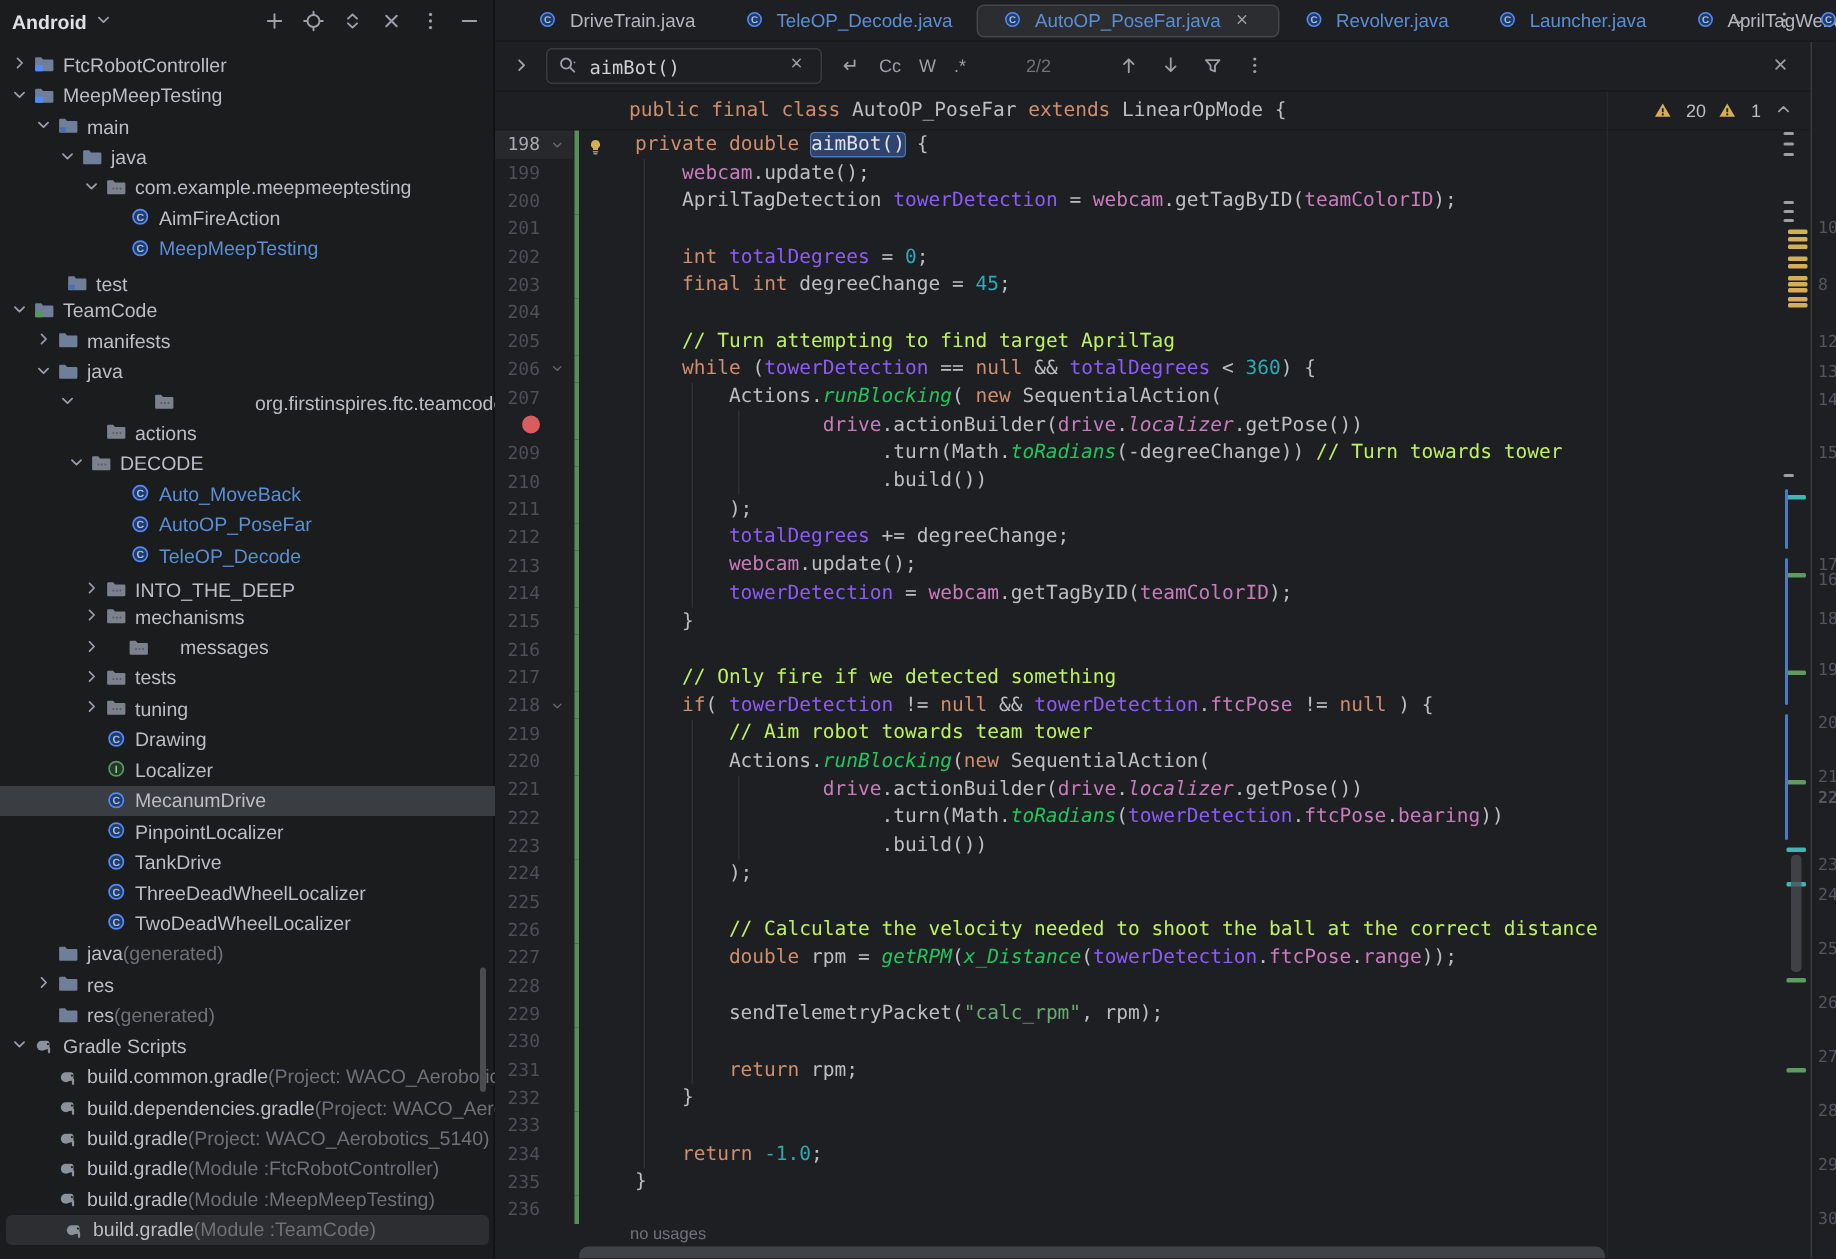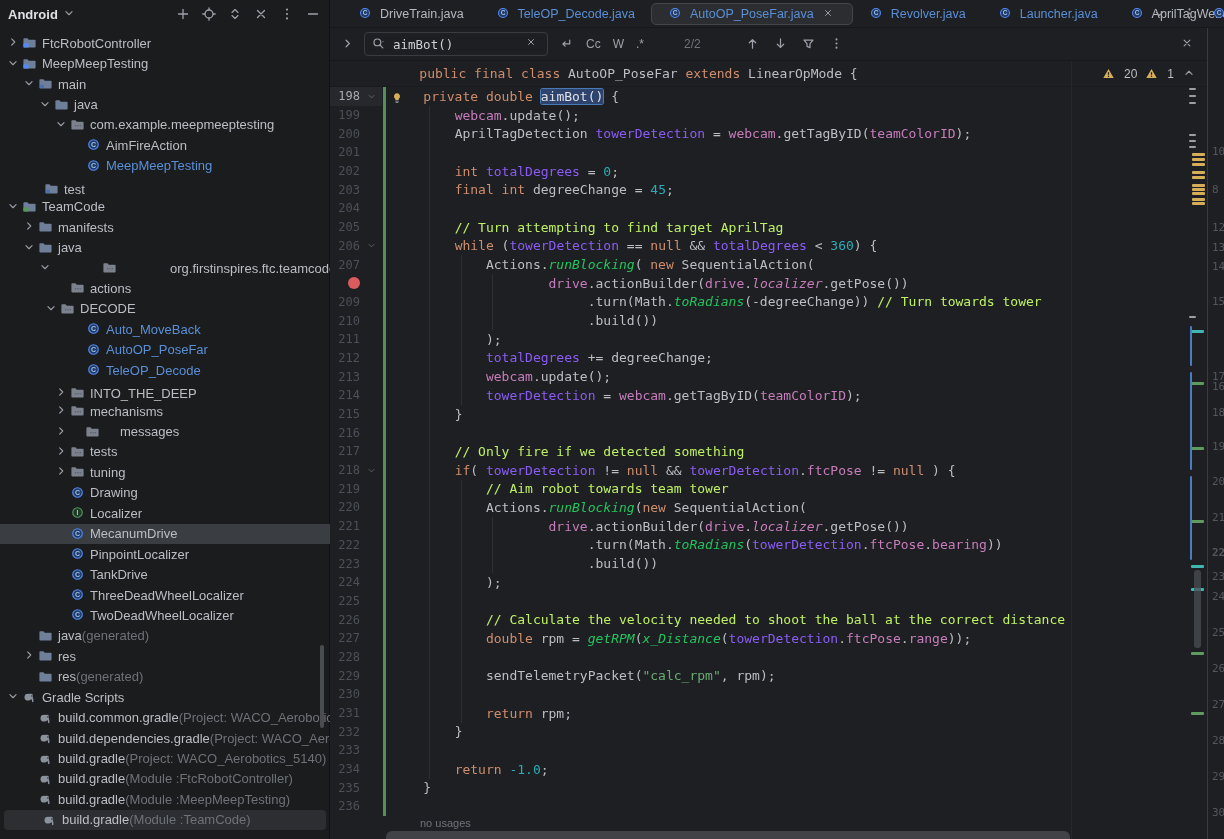--- a/index.html
+++ b/index.html
@@ -1211,21 +1211,21 @@
         <span class="rp-num" style="top: 193px;">12</span>
         <span class="rp-num" style="top: 213px;">13</span>
         <span class="rp-num" style="top: 232px;">14</span>
         <span class="rp-num" style="top: 267px;">15</span>
         <span class="rp-num" style="top: 308px; margin-top: 44px;">16</span>
         <span class="rp-num" style="top: 342px;">17</span>
         <span class="rp-num" style="top: 378px;">18</span>
         <span class="rp-num" style="top: 412px;">19</span>
         <span class="rp-num" style="top: 447px;">20</span>
         <span class="rp-num" style="top: 483px;">21</span>
-        <span class="rp-num" style="top: 518px; font-weight: bold;">22</span>
+        <span class="rp-num" style="top: 497px; font-weight: bold;">22</span>
         <span class="rp-num" style="top: 542px;">23</span>
         <span class="rp-num" style="top: 562px;">24</span>
         <span class="rp-num" style="top: 598px;">25</span>
         <span class="rp-num" style="top: 634px;">26</span>
         <span class="rp-num" style="top: 670px;">27</span>
         <span class="rp-num" style="top: 706px;">28</span>
         <span class="rp-num" style="top: 742px;">29</span>
         <span class="rp-num" style="top: 778px;">30</span>
       </div>
   </main>

